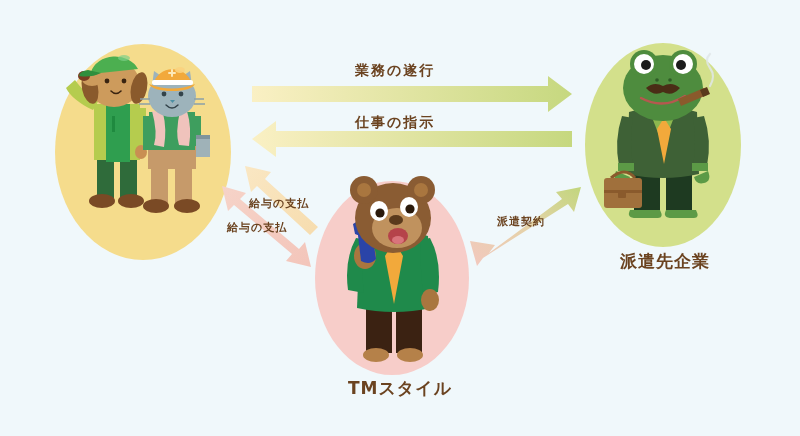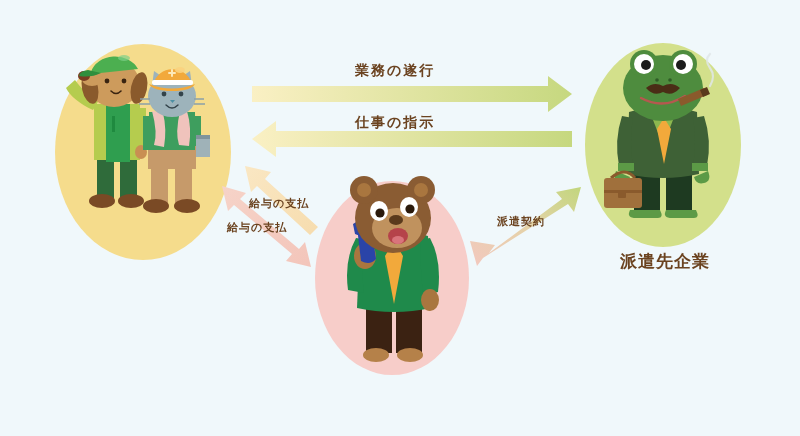--- a/index.html
+++ b/index.html
@@ -275,19 +275,20 @@
       <circle cx="410" cy="209" r="4.6" fill="#2b1a0c"></circle>
 
       <ellipse cx="396" cy="220" rx="7" ry="5" fill="#5a3a1c"></ellipse>
 
       <ellipse cx="398" cy="236" rx="10" ry="8" fill="#b5434a"></ellipse>
       <ellipse cx="398" cy="240" rx="6" ry="4" fill="#d9747b"></ellipse>
     </g>
   </svg>
 
   <div class="node-label" id="label-client">派遣先企業</div>
+  <div class="node-label" id="label-tm">TMスタイル</div>
 
   <div class="flow-label big" id="label-shiji">仕事の指示</div>
   <div class="flow-label big" id="label-gyomu">業務の遂行</div>
   <div class="flow-label small" id="label-kyuyo">給与の支払</div>
   <div class="flow-label small" id="label-koyo">給与の支払</div>
   <div class="flow-label small" id="label-haken">派遣契約</div>
 </div>
 
 </body></html>

